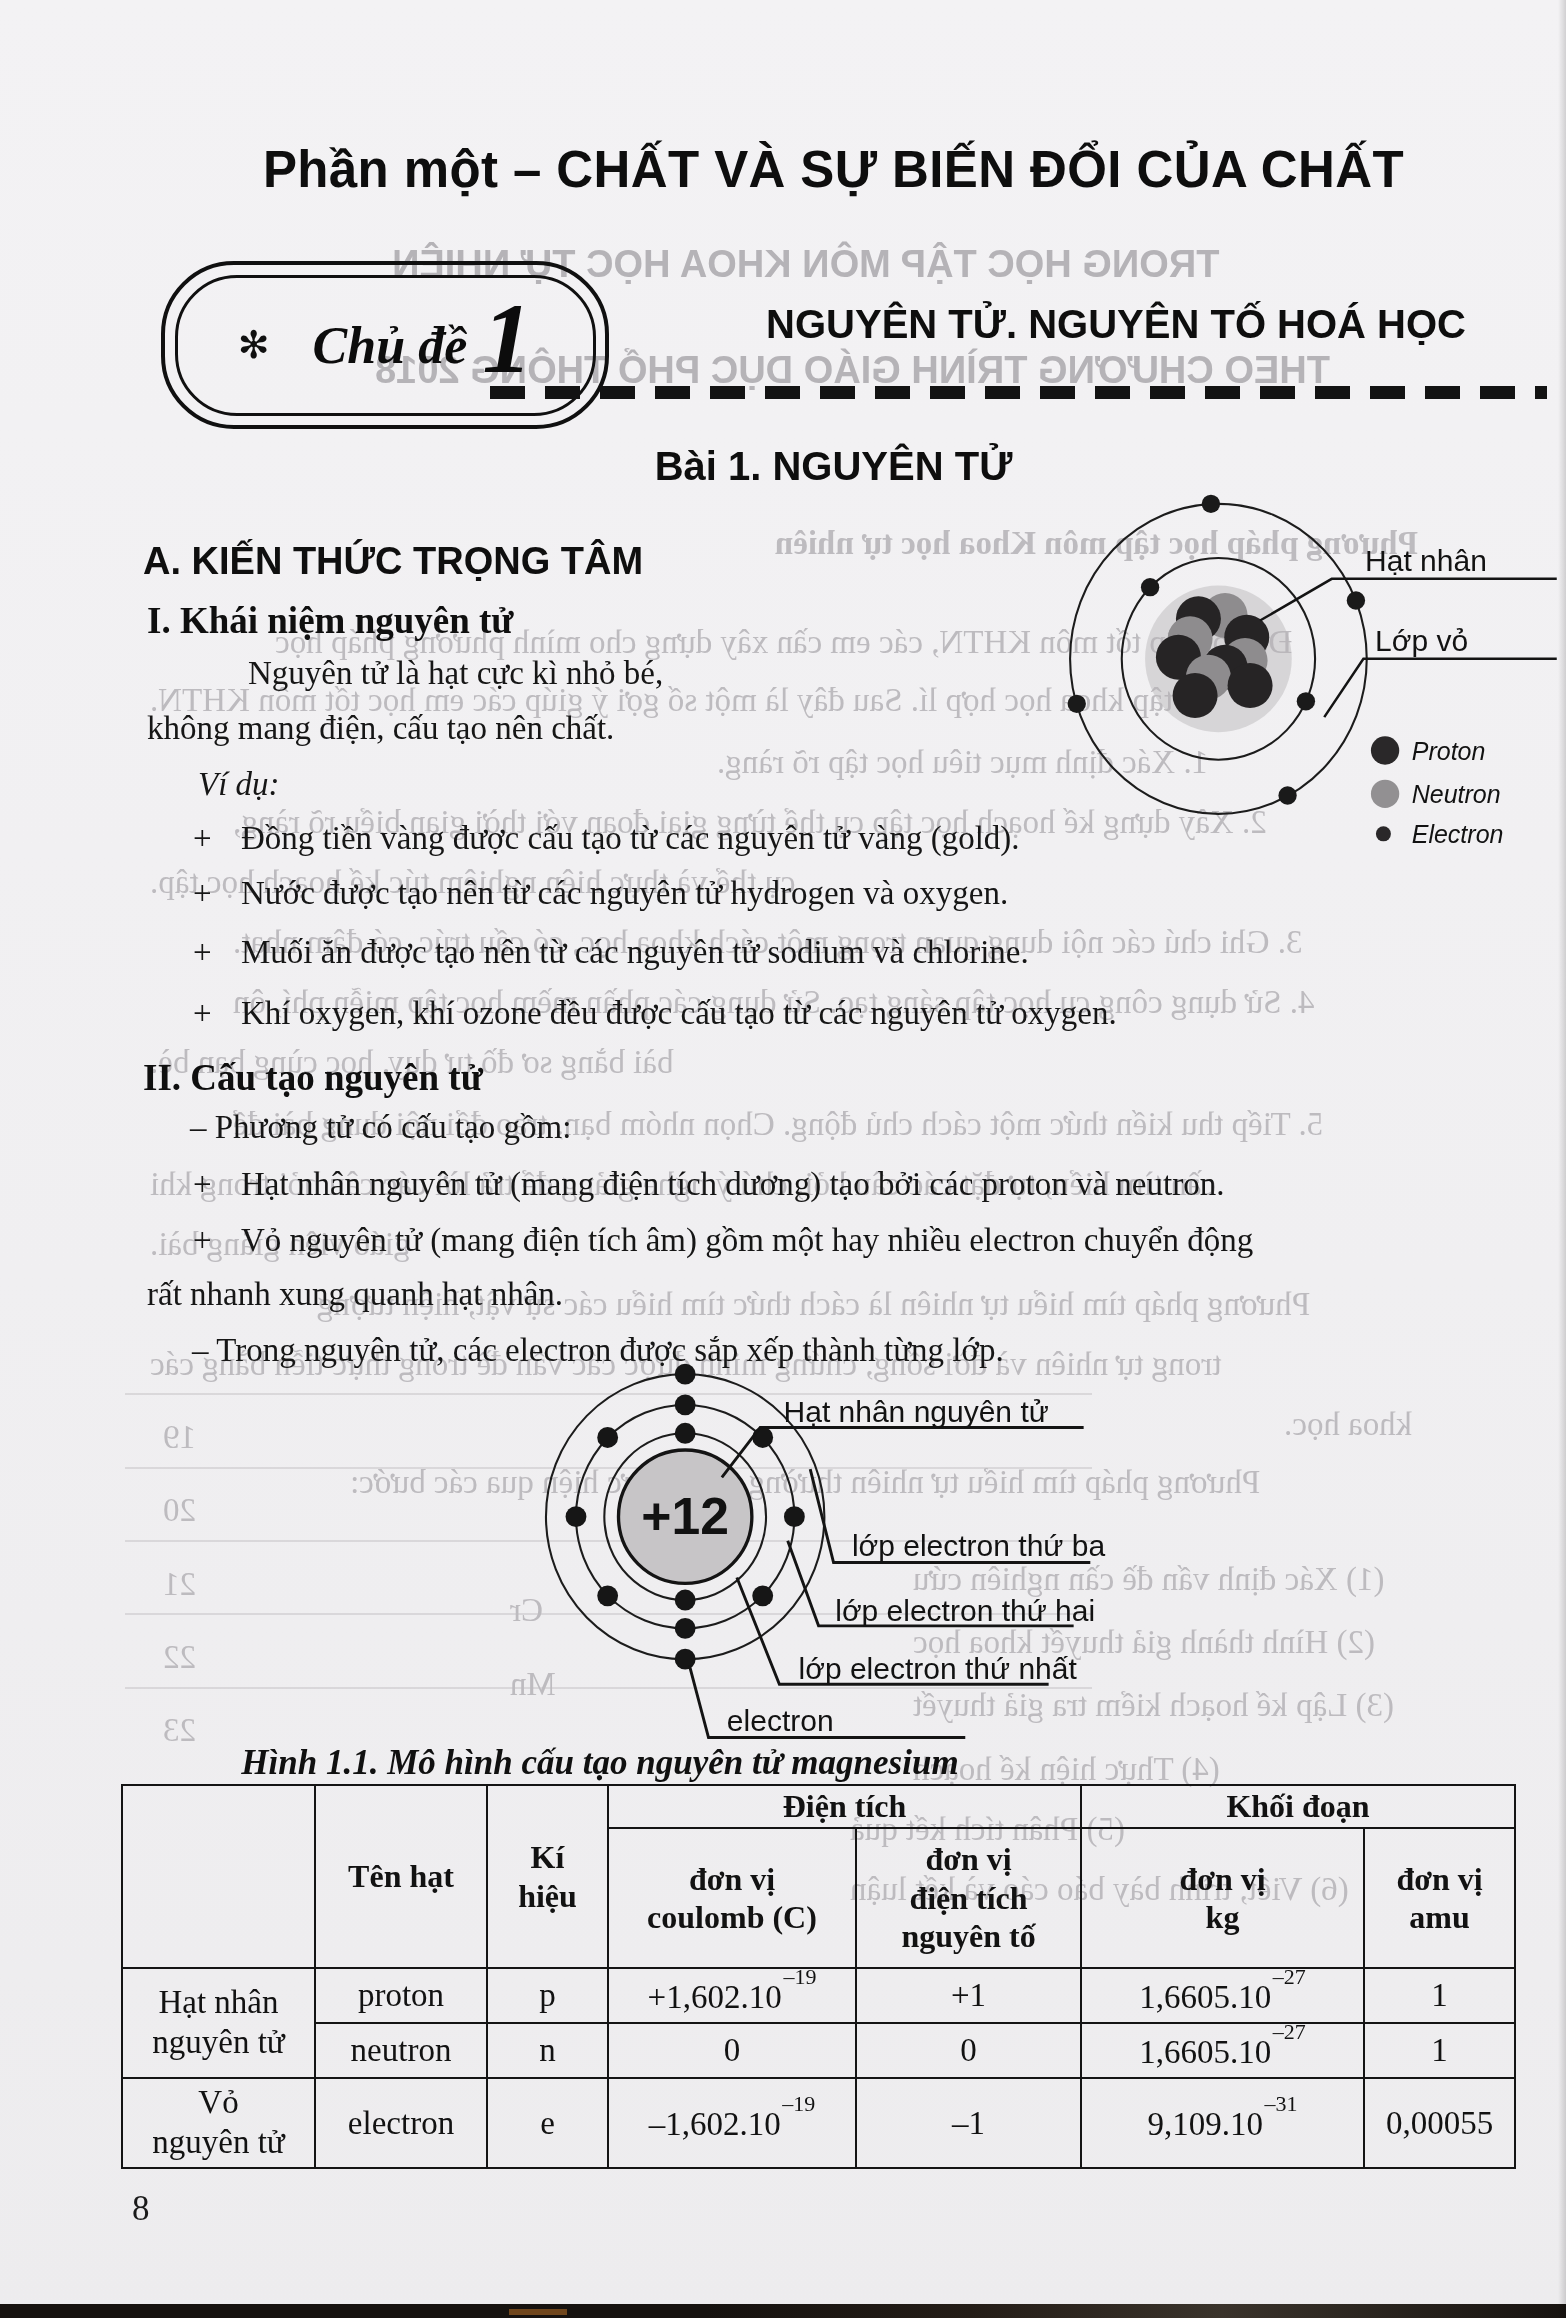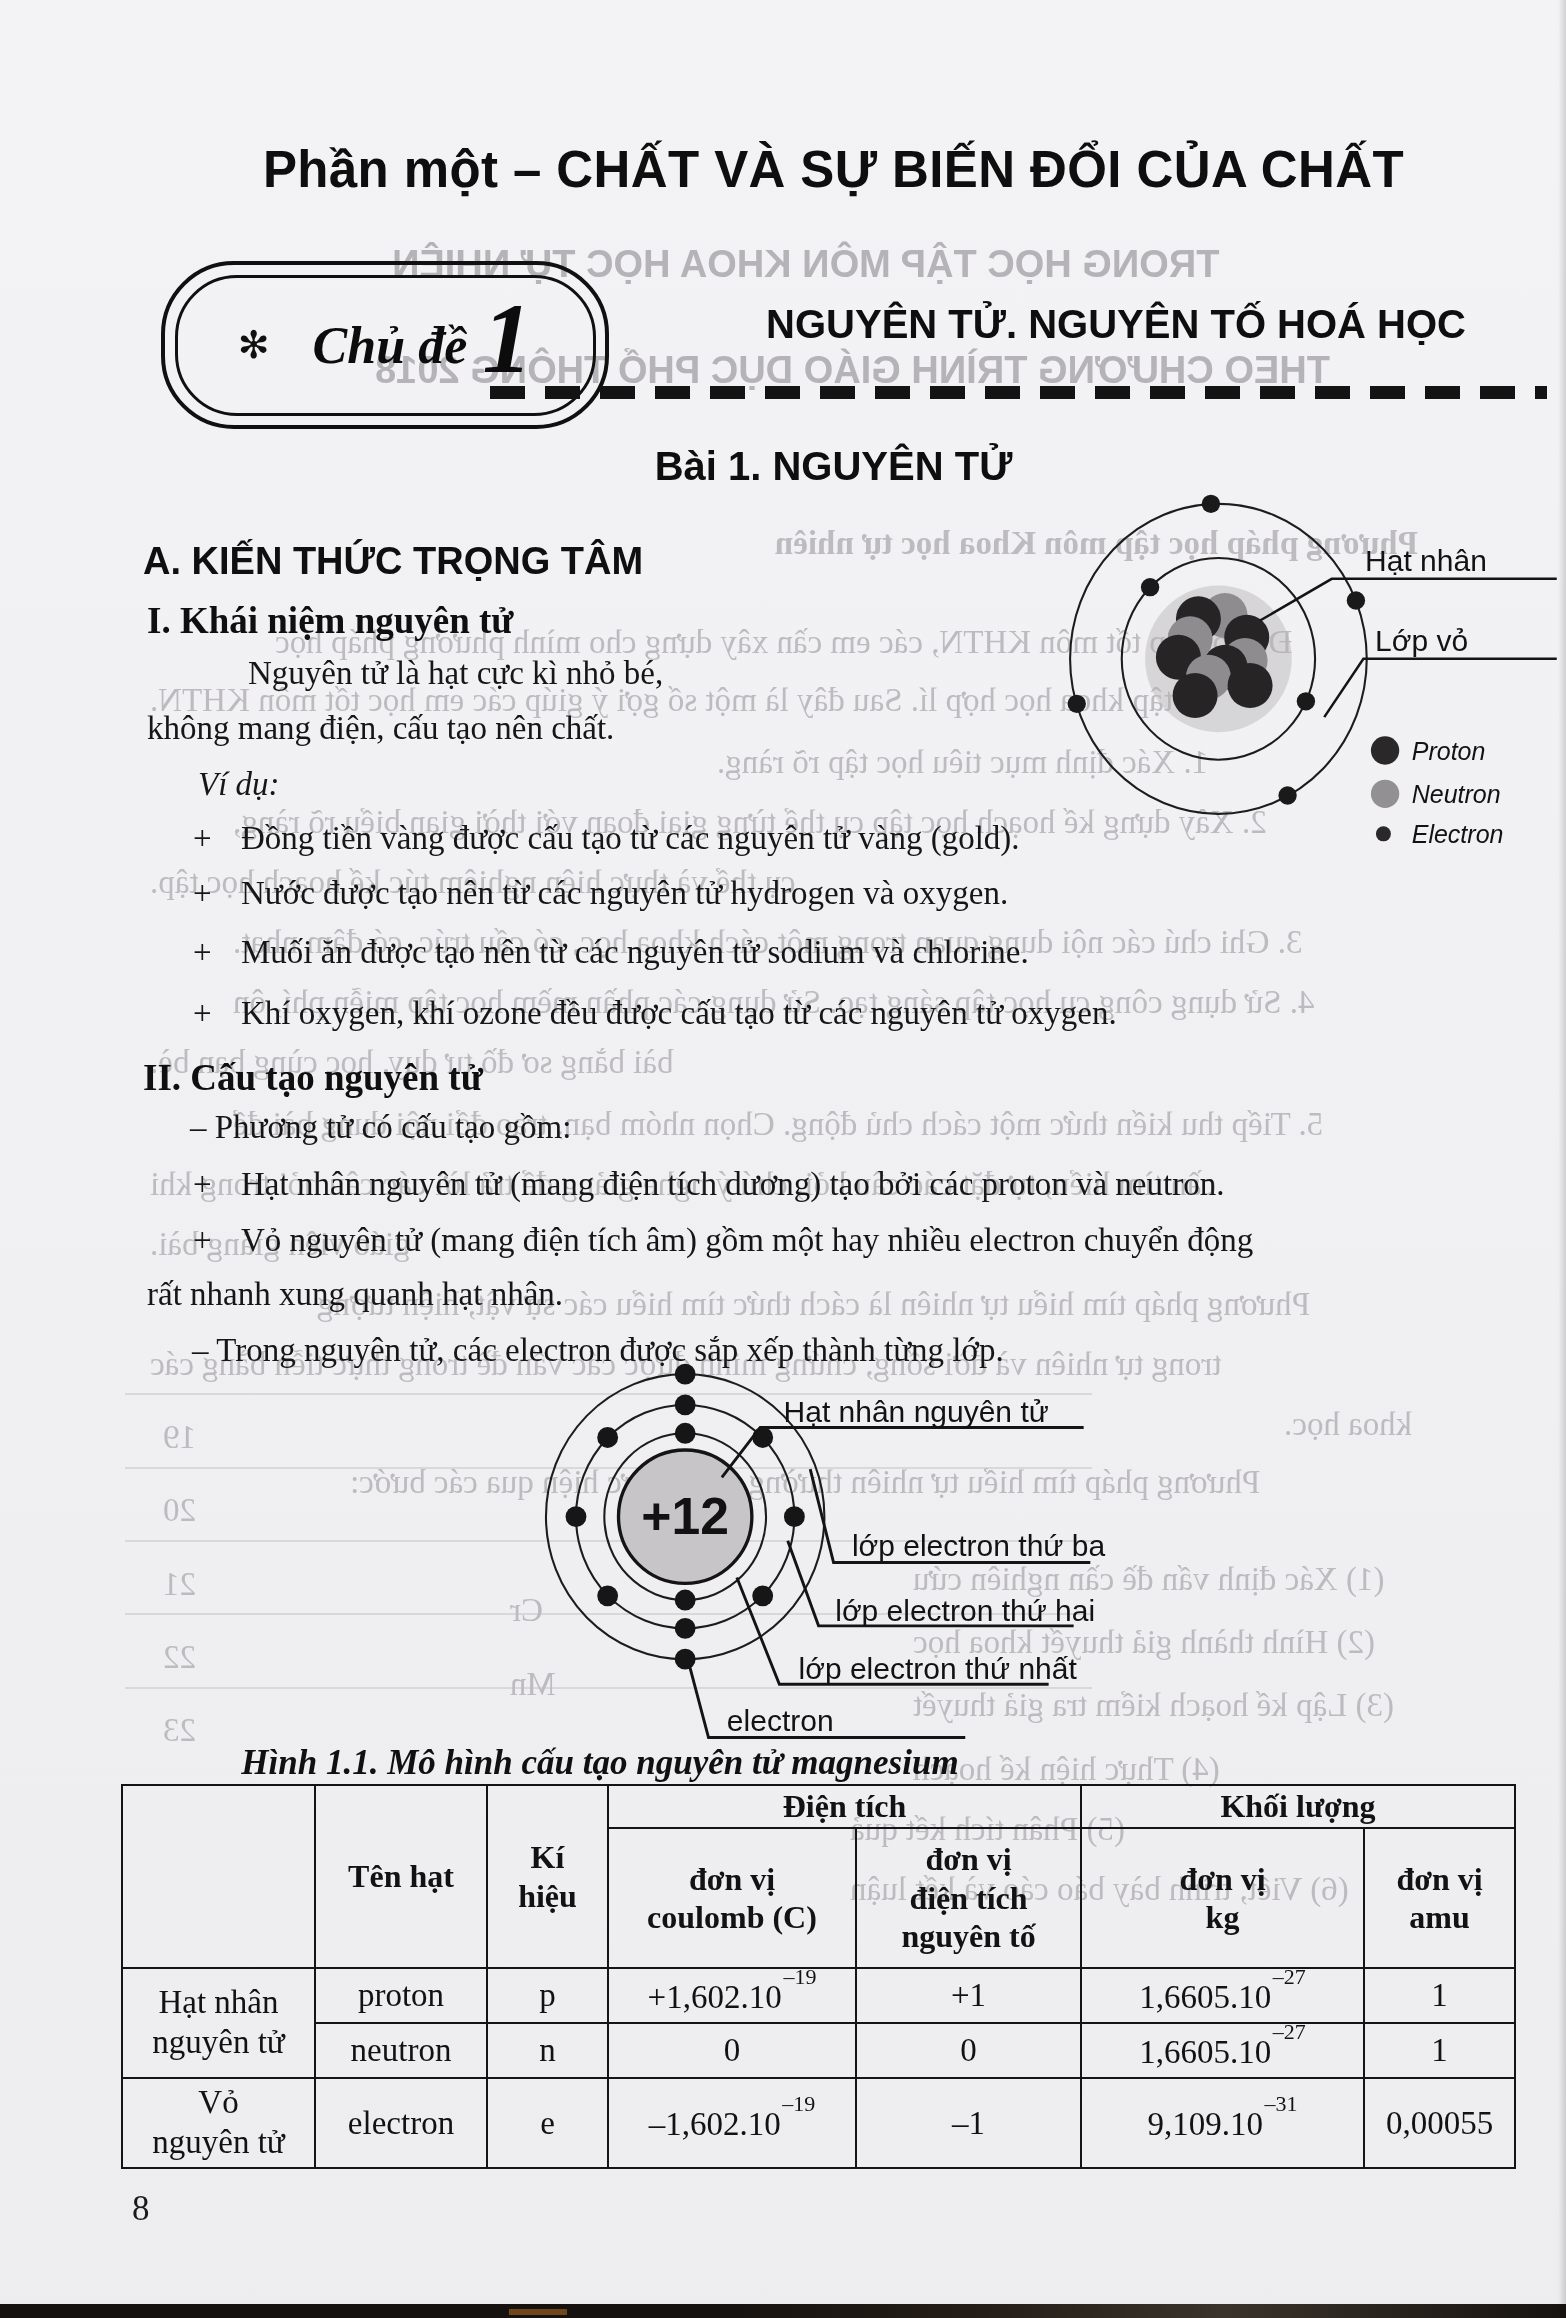--- a/index.html
+++ b/index.html
@@ -215,21 +215,21 @@
     </colgroup>
     <tbody>
       <tr style="height:43px">
         <td rowspan="2"></td>
         <td rowspan="2" class="hb">Tên hạt</td>
         <td rowspan="2" class="hb">
           <span class="bl">Kí</span>
           <span class="bl">hiệu</span>
         </td>
         <td colspan="2" class="hb">Điện tích</td>
-        <td colspan="2" class="hb">Khối lượng</td>
+        <td colspan="2" class="hb">Khối đoạn</td>
       </tr>
       <tr style="height:140px">
         <td class="hb">
           <span class="bl">đơn vị</span>
           <span class="bl">coulomb (C)</span>
         </td>
         <td class="hb">
           <span class="bl">đơn vị</span>
           <span class="bl">điện tích</span>
           <span class="bl">nguyên tố</span>

